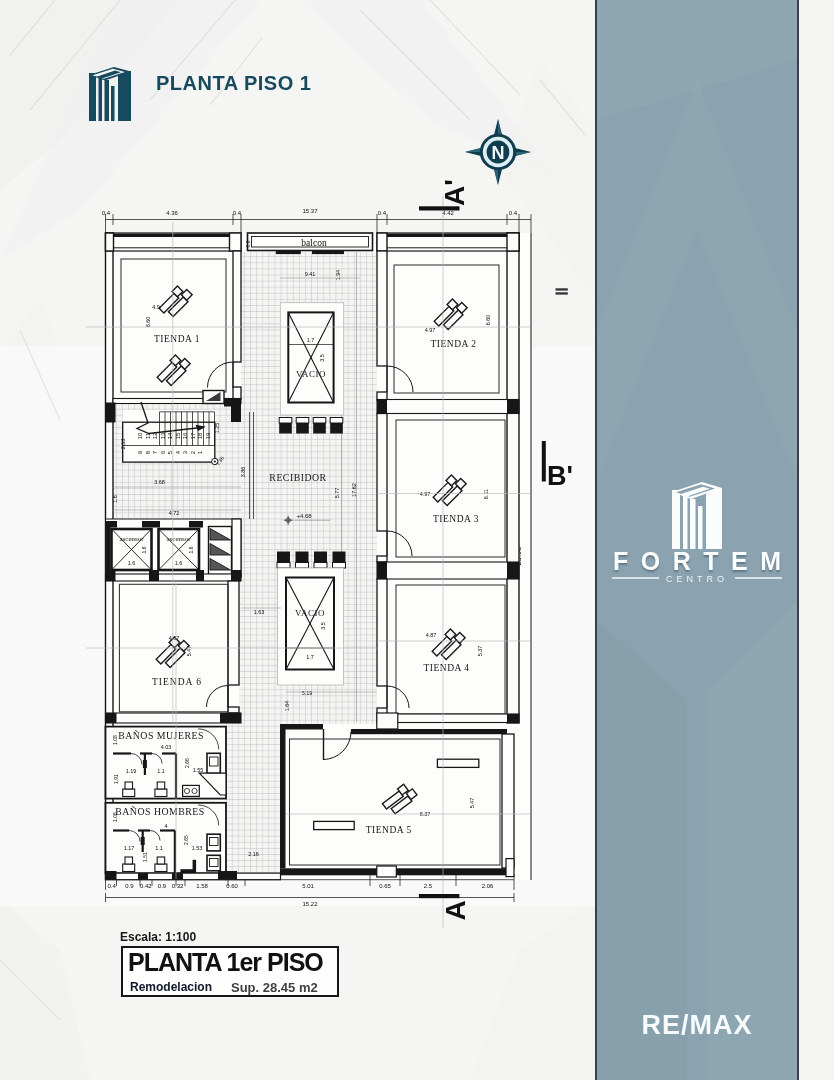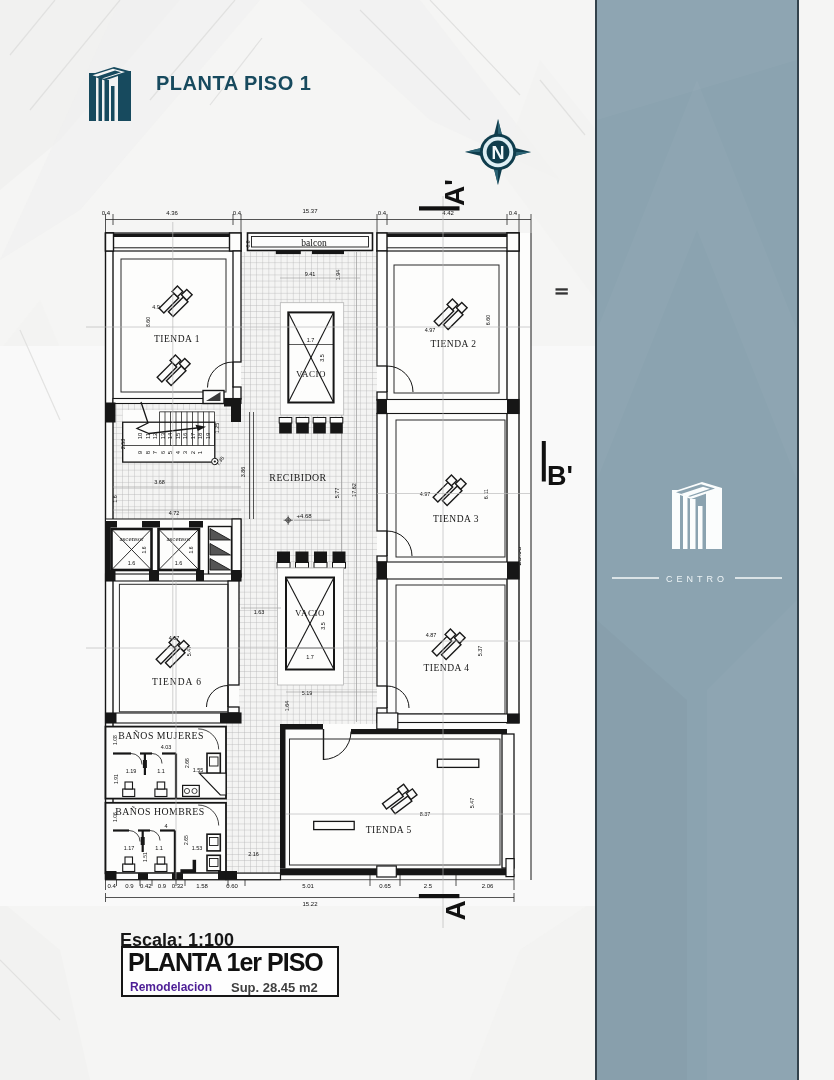--- a/index.html
+++ b/index.html
@@ -42,27 +42,29 @@
     <rect x="11" y="13" width="4.5" height="54"></rect>
     <rect x="18" y="17" width="5.5" height="50"></rect>
     <rect x="26" y="24" width="4.5" height="43"></rect>
     <rect x="34" y="6" width="16" height="61"></rect>
     <path d="M0,10 L30,0 L50,6 L19,17 Z"></path>
   </g>
   <path d="M4,10.2 L29,2.2 L43,6.5 L18,14.8 Z" fill="#8ba3b0"></path>
   <path d="M9,12 L31,4.8 L38,6.8 L15,14.4 Z" fill="#fbfdfd"></path>
 </svg>
 
+<div class="abs" style="left:597px;top:547px;width:200px;text-align:center;color:#fbfdfd;font-weight:bold;font-size:25px;letter-spacing:12.5px;text-indent:12.5px;text-shadow:0 2px 2px rgba(45,65,75,0.45);">FORTEM</div>
 
 <svg class="abs" style="left:597px;top:570px" width="200" height="16" viewBox="0 0 200 16">
   <line x1="15" y1="8" x2="62" y2="8" stroke="#f4f8f9" stroke-width="1.5"></line>
   <line x1="138" y1="8" x2="185" y2="8" stroke="#f4f8f9" stroke-width="1.5"></line>
   <text x="100" y="11.5" text-anchor="middle" font-family="Liberation Sans, sans-serif" font-size="9" letter-spacing="4" fill="#eef4f6">CENTRO</text>
 </svg>
 
+<div class="abs" style="left:597px;top:1010px;width:200px;text-align:center;color:#f6fbfd;font-weight:bold;font-size:27px;letter-spacing:1px;">RE/MAX</div>
 
 <svg class="abs" style="left:89px;top:67px" width="42" height="54" viewBox="0 0 42 54">
   <g fill="#174a5e">
     <rect x="0" y="6" width="7" height="48"></rect>
     <rect x="9.5" y="10" width="3.5" height="44"></rect>
     <rect x="15.5" y="13" width="4.5" height="41"></rect>
     <rect x="22" y="19" width="3.5" height="35"></rect>
     <rect x="29" y="4" width="13" height="50"></rect>
     <path d="M0,8 L25,0 L42,4.5 L16,13.5 Z"></path>
   </g>
@@ -672,19 +674,19 @@
 
 <g>
   <rect x="541.8" y="441" width="4" height="40.5" fill="#111"></rect>
   <text x="547" y="485" font-size="27" font-weight="bold" fill="#111" font-family="Liberation Sans, sans-serif">B'</text>
 </g>
 
 <rect x="555.5" y="288.3" width="12.3" height="2.3" fill="#333"></rect>
 <rect x="555.5" y="292.3" width="12.3" height="2.3" fill="#333"></rect>
 </svg>
 
-<div class="abs" style="left:120px;top:930px;font-weight:bold;font-size:18px;color:#161616;">Escala: 1:100</div>
+<div class="abs" style="left:120px;top:930px;font-weight:bold;font-size:12px;color:#161616;">Escala: 1:100</div>
 <div class="abs" style="left:121px;top:946px;width:214px;height:47px;border:2px solid #161616;background:#fefefe;">
   <div style="font-weight:bold;font-size:25px;color:#111;margin:0 0 0 5px;letter-spacing:-1px;white-space:nowrap;">PLANTA 1er PISO</div>
-  <div style="position:absolute;left:7px;top:32px;font-weight:bold;font-size:12px;color:#4c1d95;">Remodelacion</div>
+  <div style="position:absolute;left:7px;top:32px;font-weight:bold;font-size:12px;color:#0f172a;">Remodelacion</div>
   <div style="position:absolute;left:108px;top:32px;font-weight:bold;font-size:13px;color:#404040;">Sup. 28.45 m2</div>
 </div>
 </div>
 
 </body></html>

